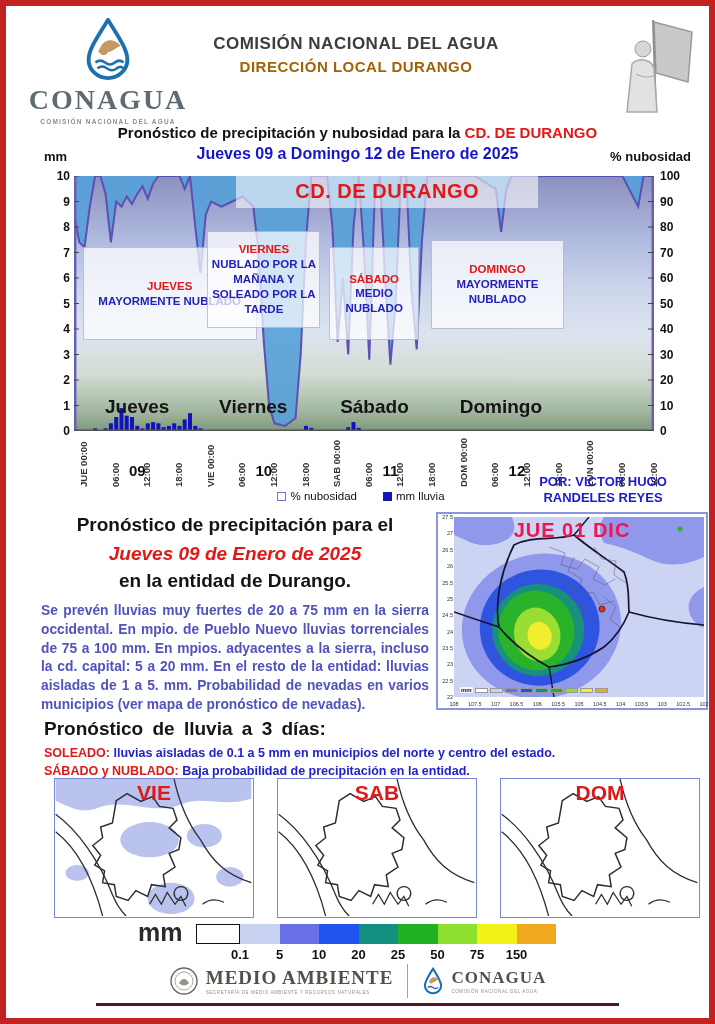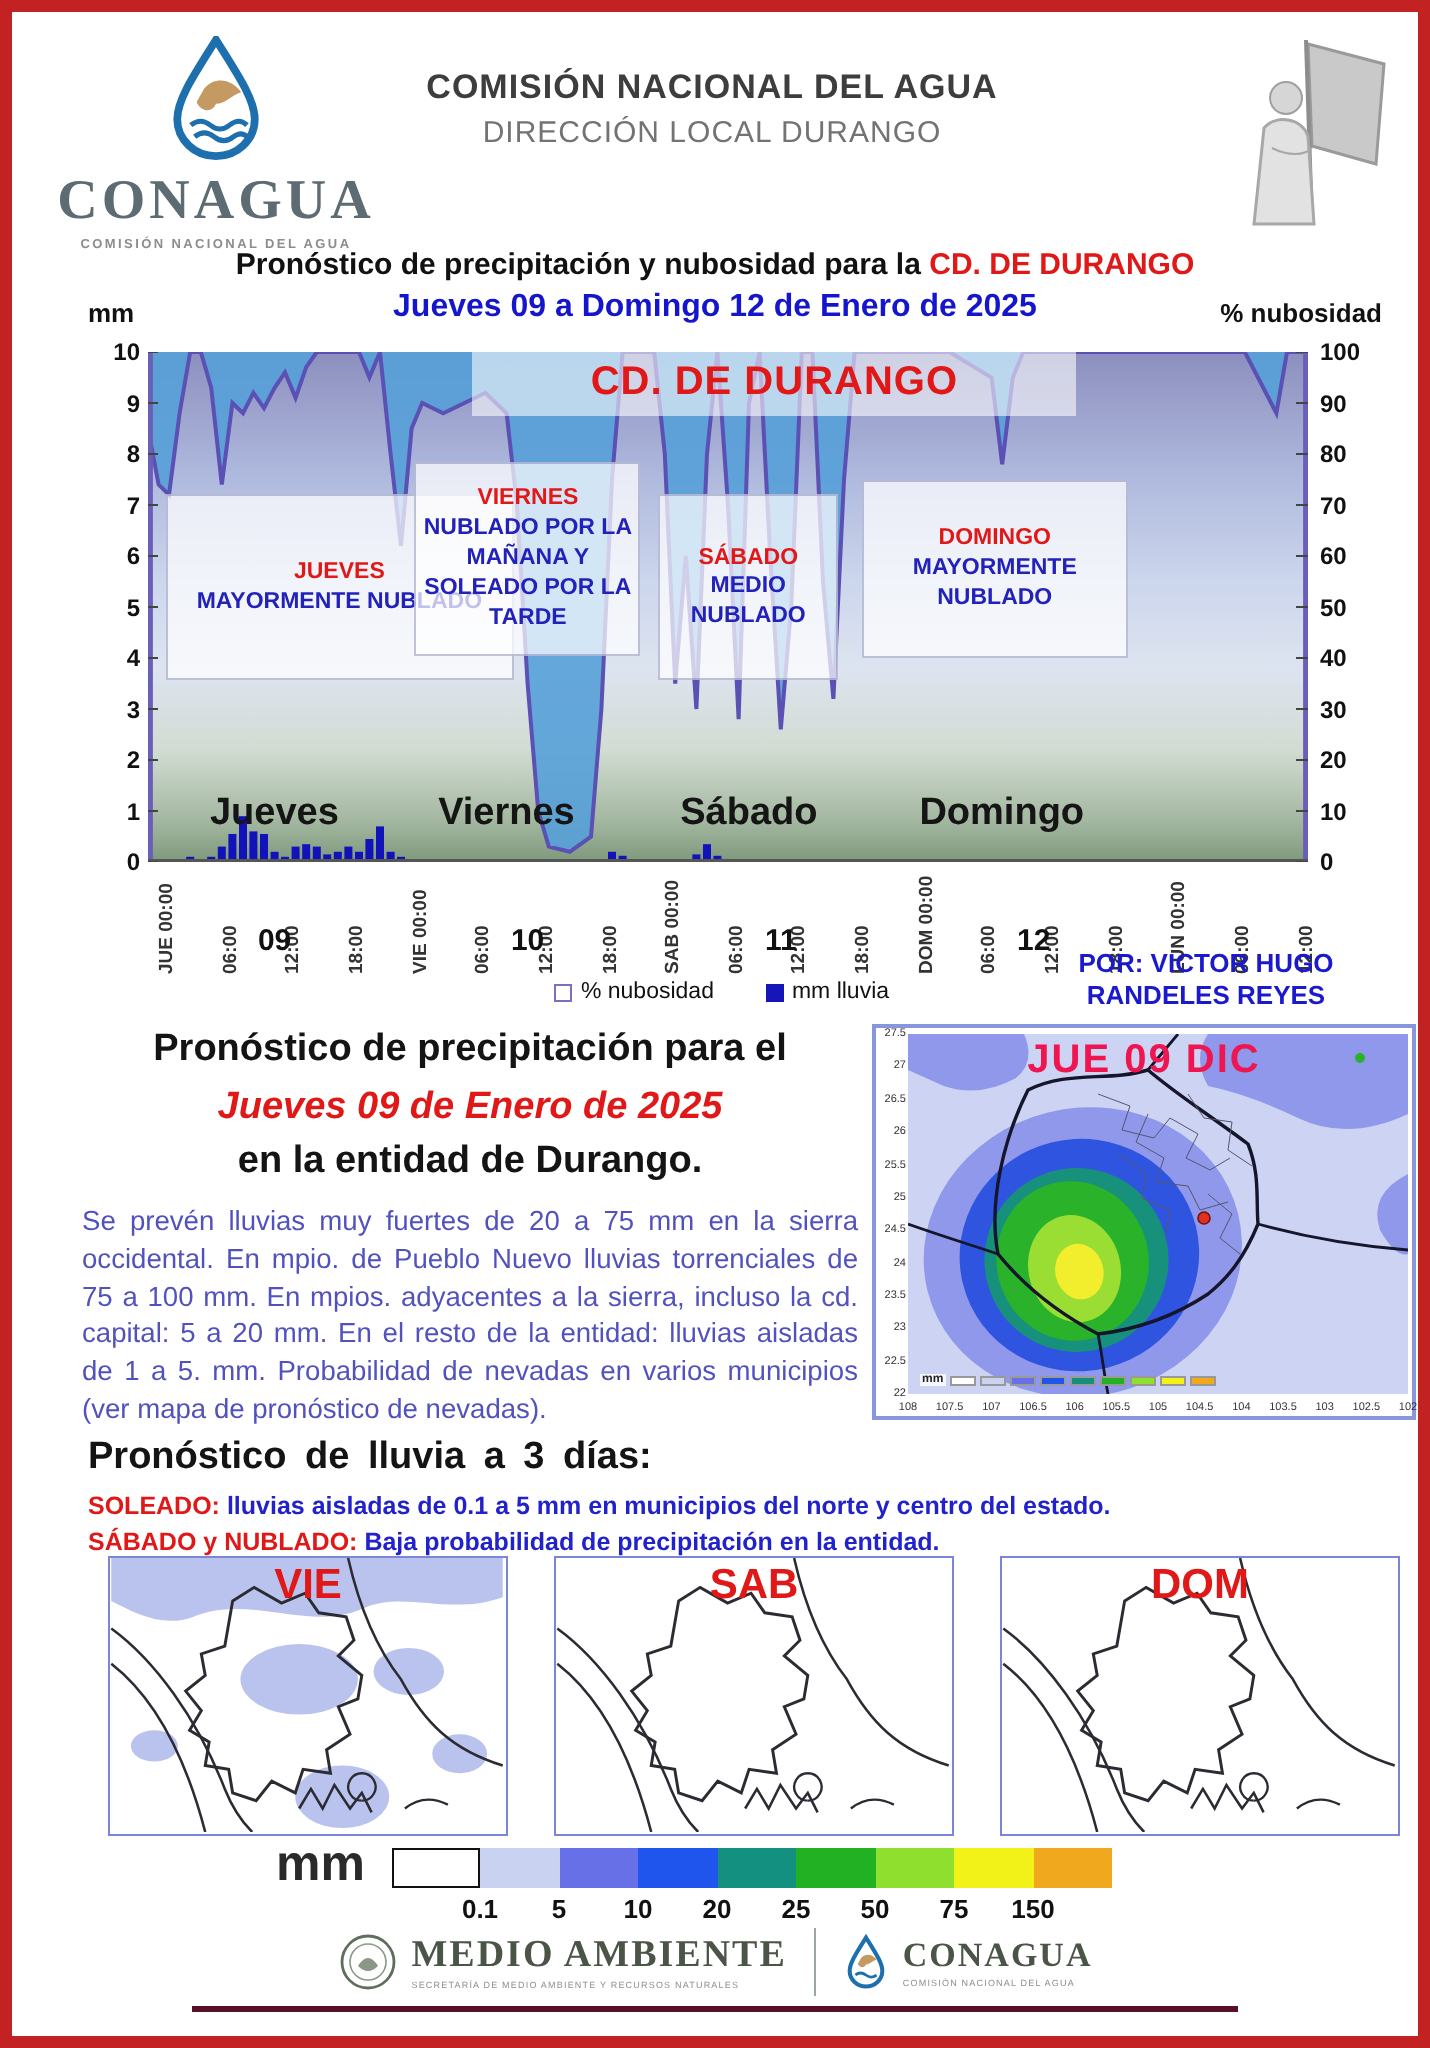--- a/index.html
+++ b/index.html
@@ -8,21 +8,21 @@
     position:relative;width:715px;height:1024px;background:#ffffff;
     border:6px solid #c22222;overflow:hidden;
     font-family:"Liberation Sans","DejaVu Sans",sans-serif;color:#222;
   }
   
   .logo-block{position:absolute;left:22px;top:12px;width:160px;text-align:center;}
   .logo-name{font-family:"Liberation Serif","DejaVu Serif",serif;font-size:28px;letter-spacing:2px;color:#5d6b72;font-weight:bold;}
   .logo-sub{font-size:6.5px;letter-spacing:1.2px;color:#8d8d8d;margin-top:2px;font-weight:bold;}
   .head-center{position:absolute;left:185px;top:28px;width:330px;text-align:center;}
   .head-line1{font-size:17px;color:#3d3d3d;font-weight:bold;letter-spacing:.5px;}
-  .head-line2{font-size:15px;color:#737373;font-weight:normal;letter-spacing:.5px;margin-top:4px;}
+  .head-line2{font-size:15px;color:#a16207;font-weight:bold;letter-spacing:.5px;margin-top:4px;}
   .emblem{position:absolute;right:8px;top:10px;width:105px;height:100px;}
   
   .chart-title{position:absolute;left:0;top:118px;width:100%;text-align:center;font-size:15px;font-weight:bold;color:#111;}
   .chart-title .red{color:#e01818;}
   .chart-subtitle{position:absolute;left:0;top:139px;width:100%;text-align:center;font-size:16px;font-weight:bold;color:#1515cc;}
   .axis-cap-left{position:absolute;left:38px;top:143px;font-size:13px;font-weight:bold;color:#111;}
   .axis-cap-right{position:absolute;right:18px;top:143px;font-size:13px;font-weight:bold;color:#111;}
   
   .plot{position:absolute;left:68px;top:170px;width:580px;height:255px;}
   .plot svg{position:absolute;left:0;top:0;}
@@ -49,21 +49,21 @@
   .daynum{position:absolute;top:30px;font-size:15px;font-weight:bold;color:#111;transform:translateX(-50%);}
   .legend{position:absolute;left:225px;top:484px;width:260px;display:flex;justify-content:center;gap:26px;font-size:11.5px;color:#111;}
   .legend .item{display:flex;align-items:center;gap:4px;}
   .sw{width:9px;height:9px;display:inline-block;}
   .credit{position:absolute;right:20px;top:468px;width:172px;text-align:center;color:#1a1acc;font-weight:bold;font-size:13px;line-height:1.2;}
   
   .fc{position:absolute;left:35px;top:508px;width:388px;text-align:center;}
   .fc .h1{font-size:19px;font-weight:bold;color:#141414;}
   .fc .h2{font-size:19px;font-weight:bold;color:#e01818;margin-top:7px;font-style:italic;}
   .fc .h3{font-size:19px;font-weight:bold;color:#141414;margin-top:5px;}
-  .fc .body{margin-top:10px;text-align:justify;font-size:13.8px;font-weight:normal;color:#5252be;line-height:1.36;}
+  .fc .body{margin-top:10px;text-align:justify;font-size:13.8px;font-weight:bold;color:#5252be;line-height:1.36;}
   
   .bigmap{position:absolute;left:430px;top:506px;width:272px;height:198px;border:2px solid #8896dd;background:#fff;}
   .bigmap .inner{position:absolute;left:16px;top:3px;width:250px;height:180px;background:#cdd4f3;}
   .bigmap .title{position:absolute;left:0;right:0;top:5px;text-align:center;color:#ef1550;font-size:20px;font-weight:bold;letter-spacing:1px;z-index:5;}
   .latlab{position:absolute;left:1px;width:14px;text-align:right;font-size:5.5px;color:#333;}
   .lonlab{position:absolute;bottom:1px;font-size:5.5px;color:#333;transform:translateX(-50%);}
   .minibar{position:absolute;left:6px;bottom:4px;display:flex;align-items:center;gap:2px;z-index:6;}
   .minibar .lab{font-size:6px;font-weight:bold;color:#222;background:rgba(255,255,255,.8);padding:0 1px;}
   .minibar .seg{width:13px;height:5px;border:0.3px solid #999;}
   
@@ -330,21 +330,21 @@
           <span class="seg" style="background:#c9d2f0"></span>
           <span class="seg" style="background:#6770e6"></span>
           <span class="seg" style="background:#1f55ec"></span>
           <span class="seg" style="background:#149080"></span>
           <span class="seg" style="background:#22b122"></span>
           <span class="seg" style="background:#8fe02e"></span>
           <span class="seg" style="background:#f2f218"></span>
           <span class="seg" style="background:#f0a81e"></span>
         </div>
     </div>
-    <div class="title">JUE 09 DIC</div>
+    <div class="title">JUE 01 DIC</div>
 
     <div id="lonlabels">
         <div class="lonlab" style="left:16.0px">108</div>
         <div class="lonlab" style="left:36.8px">107.5</div>
         <div class="lonlab" style="left:57.7px">107</div>
         <div class="lonlab" style="left:78.5px">106.5</div>
         <div class="lonlab" style="left:99.3px">106</div>
         <div class="lonlab" style="left:120.2px">105.5</div>
         <div class="lonlab" style="left:141.0px">105</div>
         <div class="lonlab" style="left:161.8px">104.5</div>

